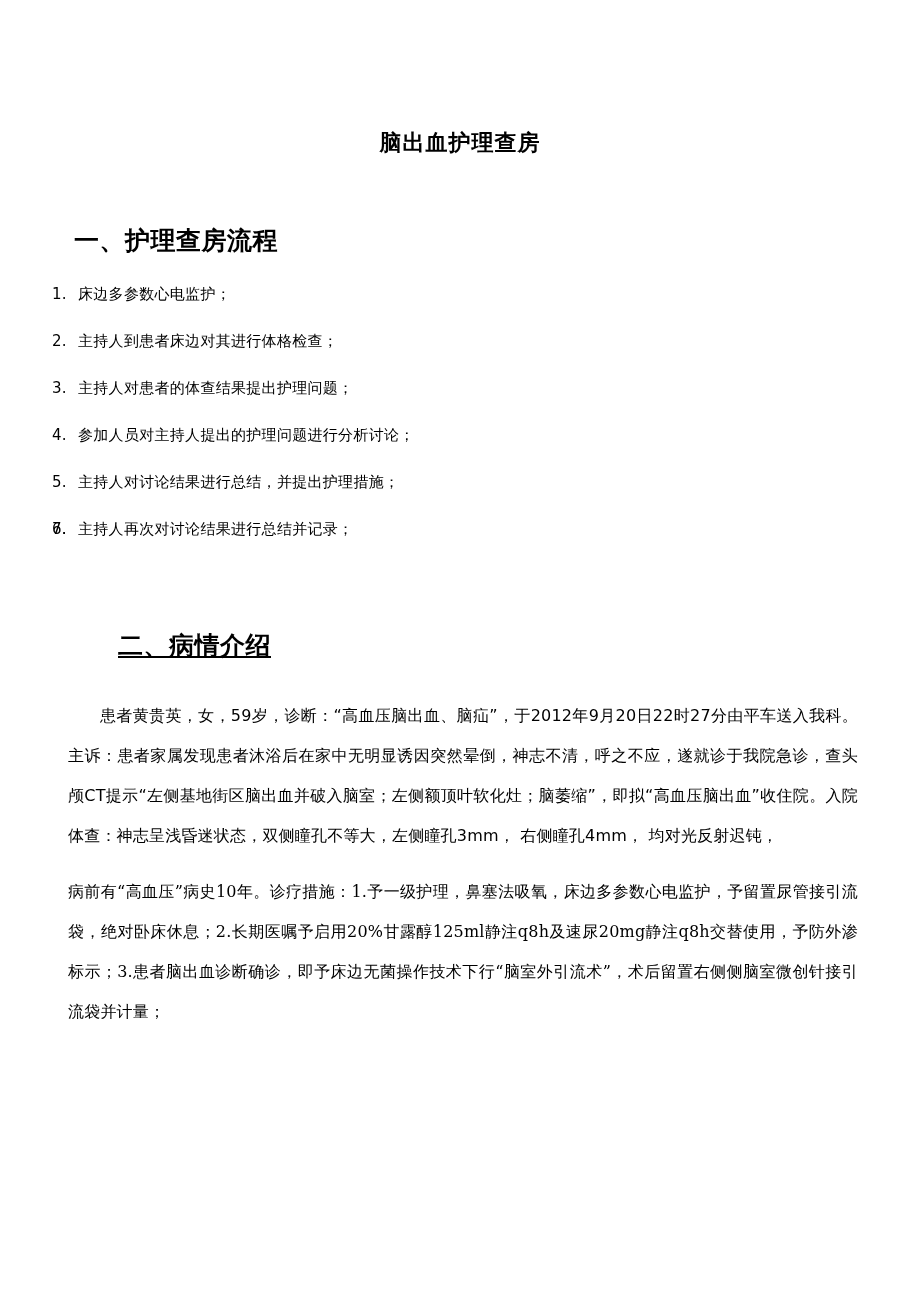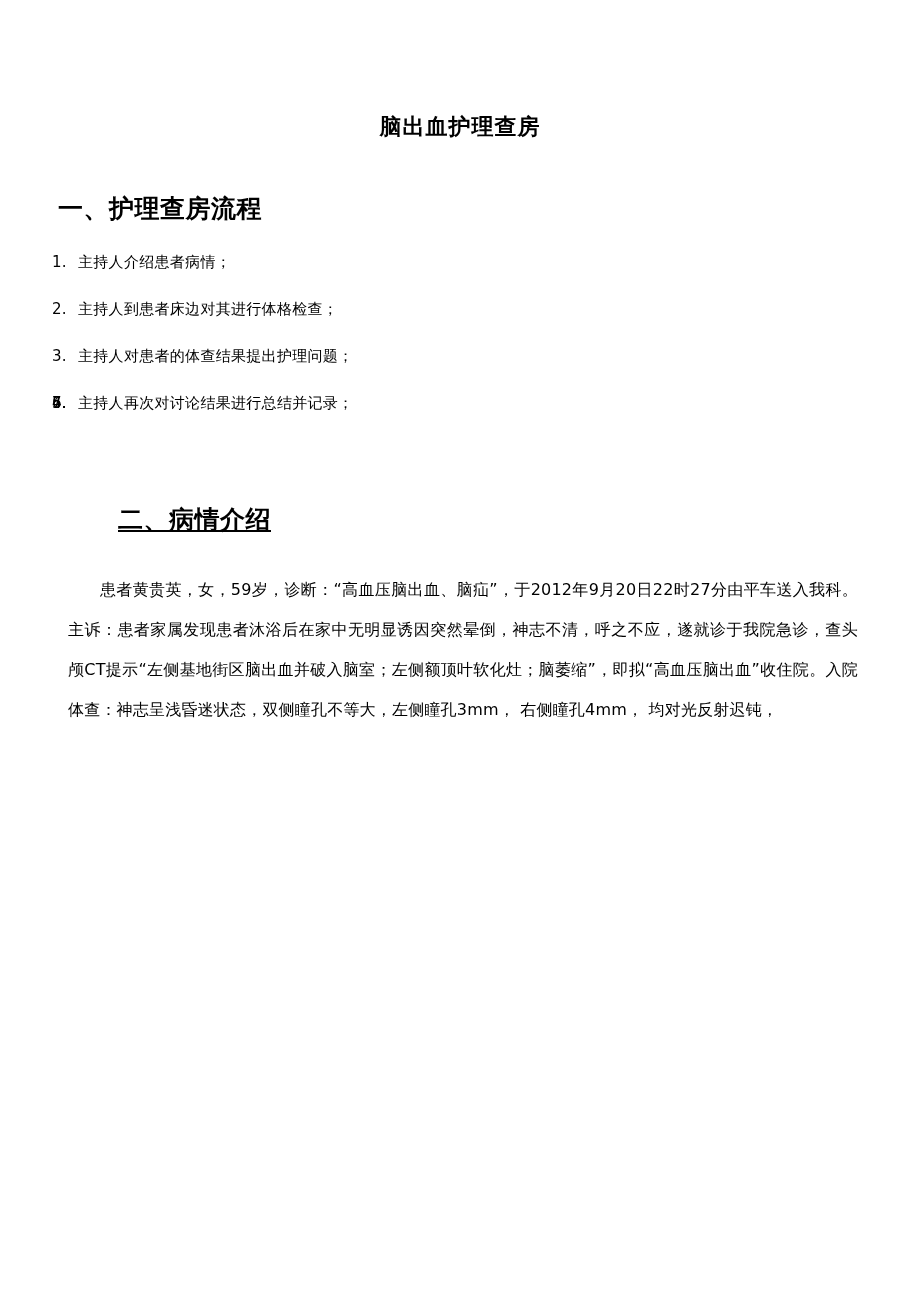--- a/index.html
+++ b/index.html
@@ -16,29 +16,29 @@
     padding: 0;
     overflow: hidden;
     font-family: "DejaVu Sans", "Liberation Sans", sans-serif;
     color: #000000;
   }
   .doc-title {
     text-align: center;
     font-size: 22px;
     font-weight: bold;
     letter-spacing: 1px;
-    margin: 0;
+    margin: 16px;
     padding-top: 112px;
     font-family: "DejaVu Sans", "Liberation Sans", sans-serif;
   }
   .section-heading {
     font-size: 25px;
     font-weight: bold;
     margin: 0;
-    padding-left: 58px;
+    padding-left: 74px;
     letter-spacing: 0.5px;
     font-family: "DejaVu Sans", "Liberation Sans", sans-serif;
   }
   .h1-flow { padding-top: 50px; }
   .h1-case { padding-top: 62px; padding-left: 118px; text-decoration: underline; }
 
   ol.flow-list {
     margin: 0;
     padding: 0;
     list-style: none;
@@ -92,44 +92,47 @@
 
 <div class="page">
 
   <h1 class="doc-title">脑出血护理查房</h1>
 
   <h2 class="section-heading h1-flow">一、护理查房流程</h2>
 
   <ol class="flow-list">
     <li>
       <span class="num">1.</span>
-      <span>主持人介绍患者病情；</span>
+      <span>床边多参数心电监护；</span>
     </li>
     <li>
       <span class="num">2.</span>
       <span>主持人到患者床边对其进行体格检查；</span>
     </li>
     <li>
       <span class="num">3.</span>
       <span>主持人对患者的体查结果提出护理问题；</span>
     </li>
     <li>
       <span class="num">4.</span>
+      <span>参加人员对主持人提出的护理问题进行分析讨论；</span>
     </li>
     <li>
       <span class="num">5.</span>
+      <span>主持人对讨论结果进行总结，并提出护理措施；</span>
     </li>
     <li>
       <span class="num">6.</span>
     </li>
     <li>
       <span class="num">7.</span>
       <span>主持人再次对讨论结果进行总结并记录；</span>
     </li>
   </ol>
 
   <h2 class="section-heading h1-case">二、病情介绍</h2>
 
   <div class="case-body">
     <p class="para-indent">患者黄贵英，女，59岁，诊断：“高血压脑出血、脑疝”，于2012年9月20日22时27分由平车送入我科。主诉：患者家属发现患者沐浴后在家中无明显诱因突然晕倒，神志不清，呼之不应，遂就诊于我院急诊，查头颅CT提示“左侧基地街区脑出血并破入脑室；左侧额顶叶软化灶；脑萎缩”，即拟“高血压脑出血”收住院。入院体查：神志呈浅昏迷状态，双侧瞳孔不等大，左侧瞳孔3mm， 右侧瞳孔4mm， 均对光反射迟钝，</p>
+    <p class="treat-line">病前有“高血压”病史10年。诊疗措施：1.予一级护理，鼻塞法吸氧，床边多参数心电监护，予留置尿管接引流袋，绝对卧床休息；2.长期医嘱予启用20%甘露醇125ml静注q8h及速尿20mg静注q8h交替使用，予防外渗标示；3.患者脑出血诊断确诊，即予床边无菌操作技术下行“脑室外引流术”，术后留置右侧侧脑室微创针接引流袋并计量；</p>
   </div>
 
 </div>
 
 </body></html>

